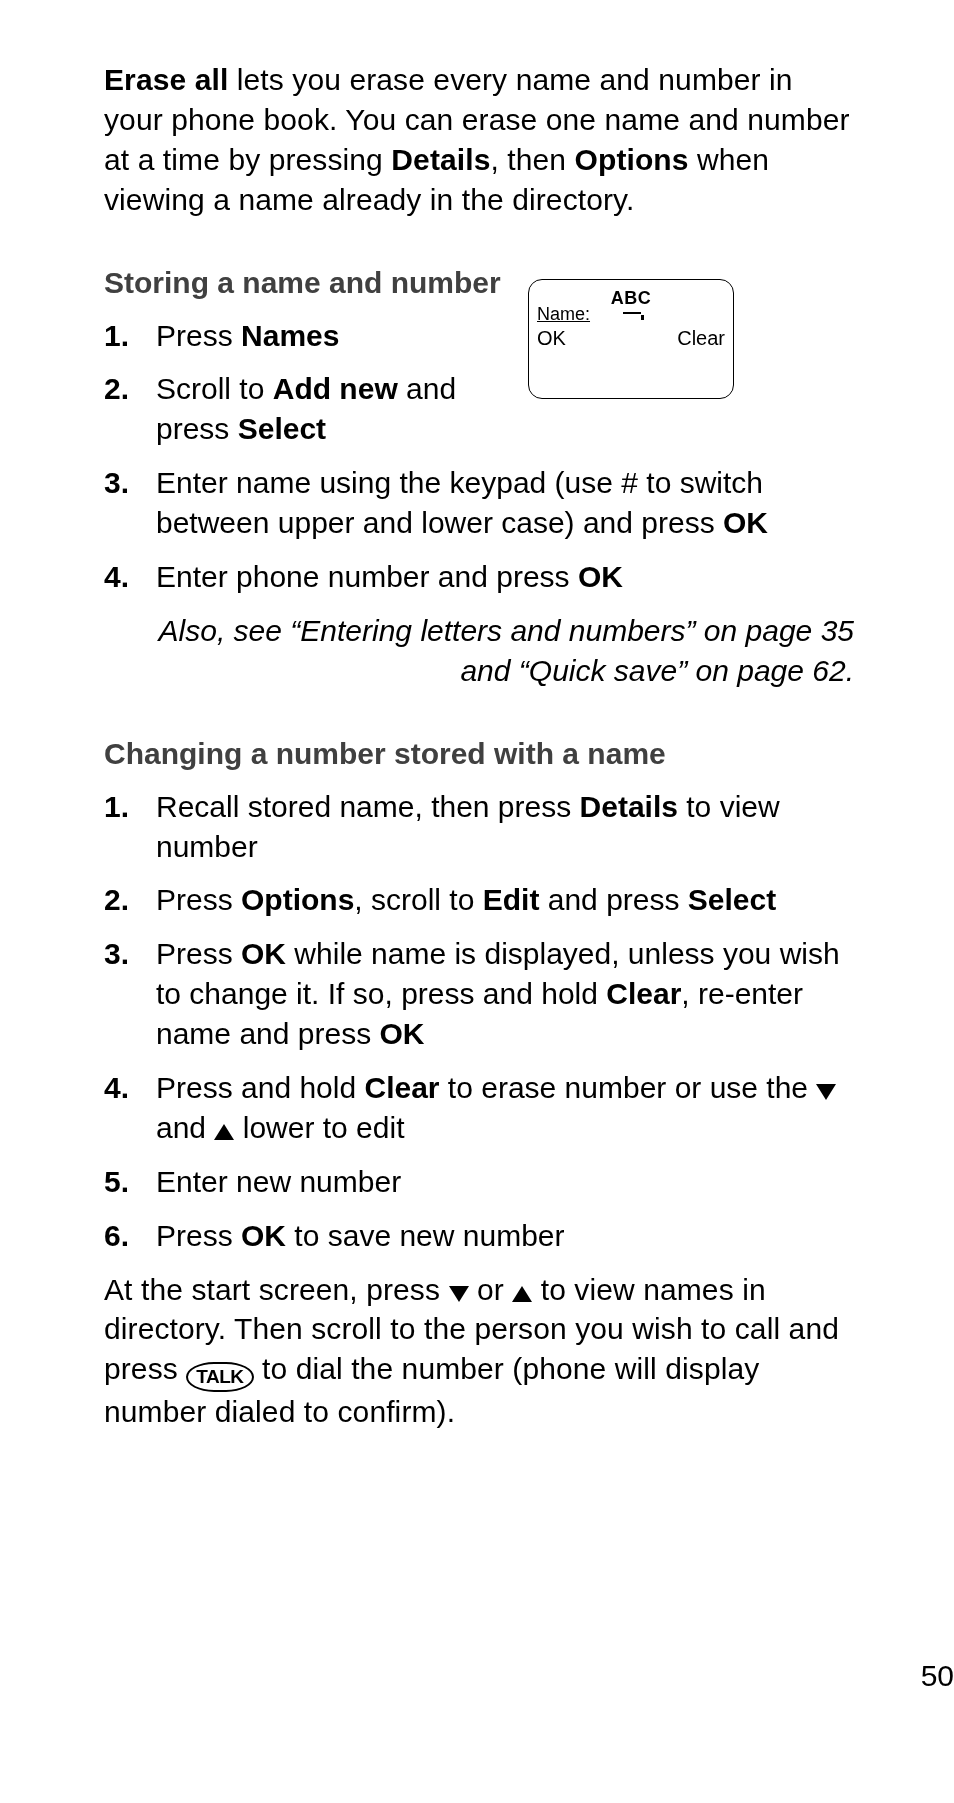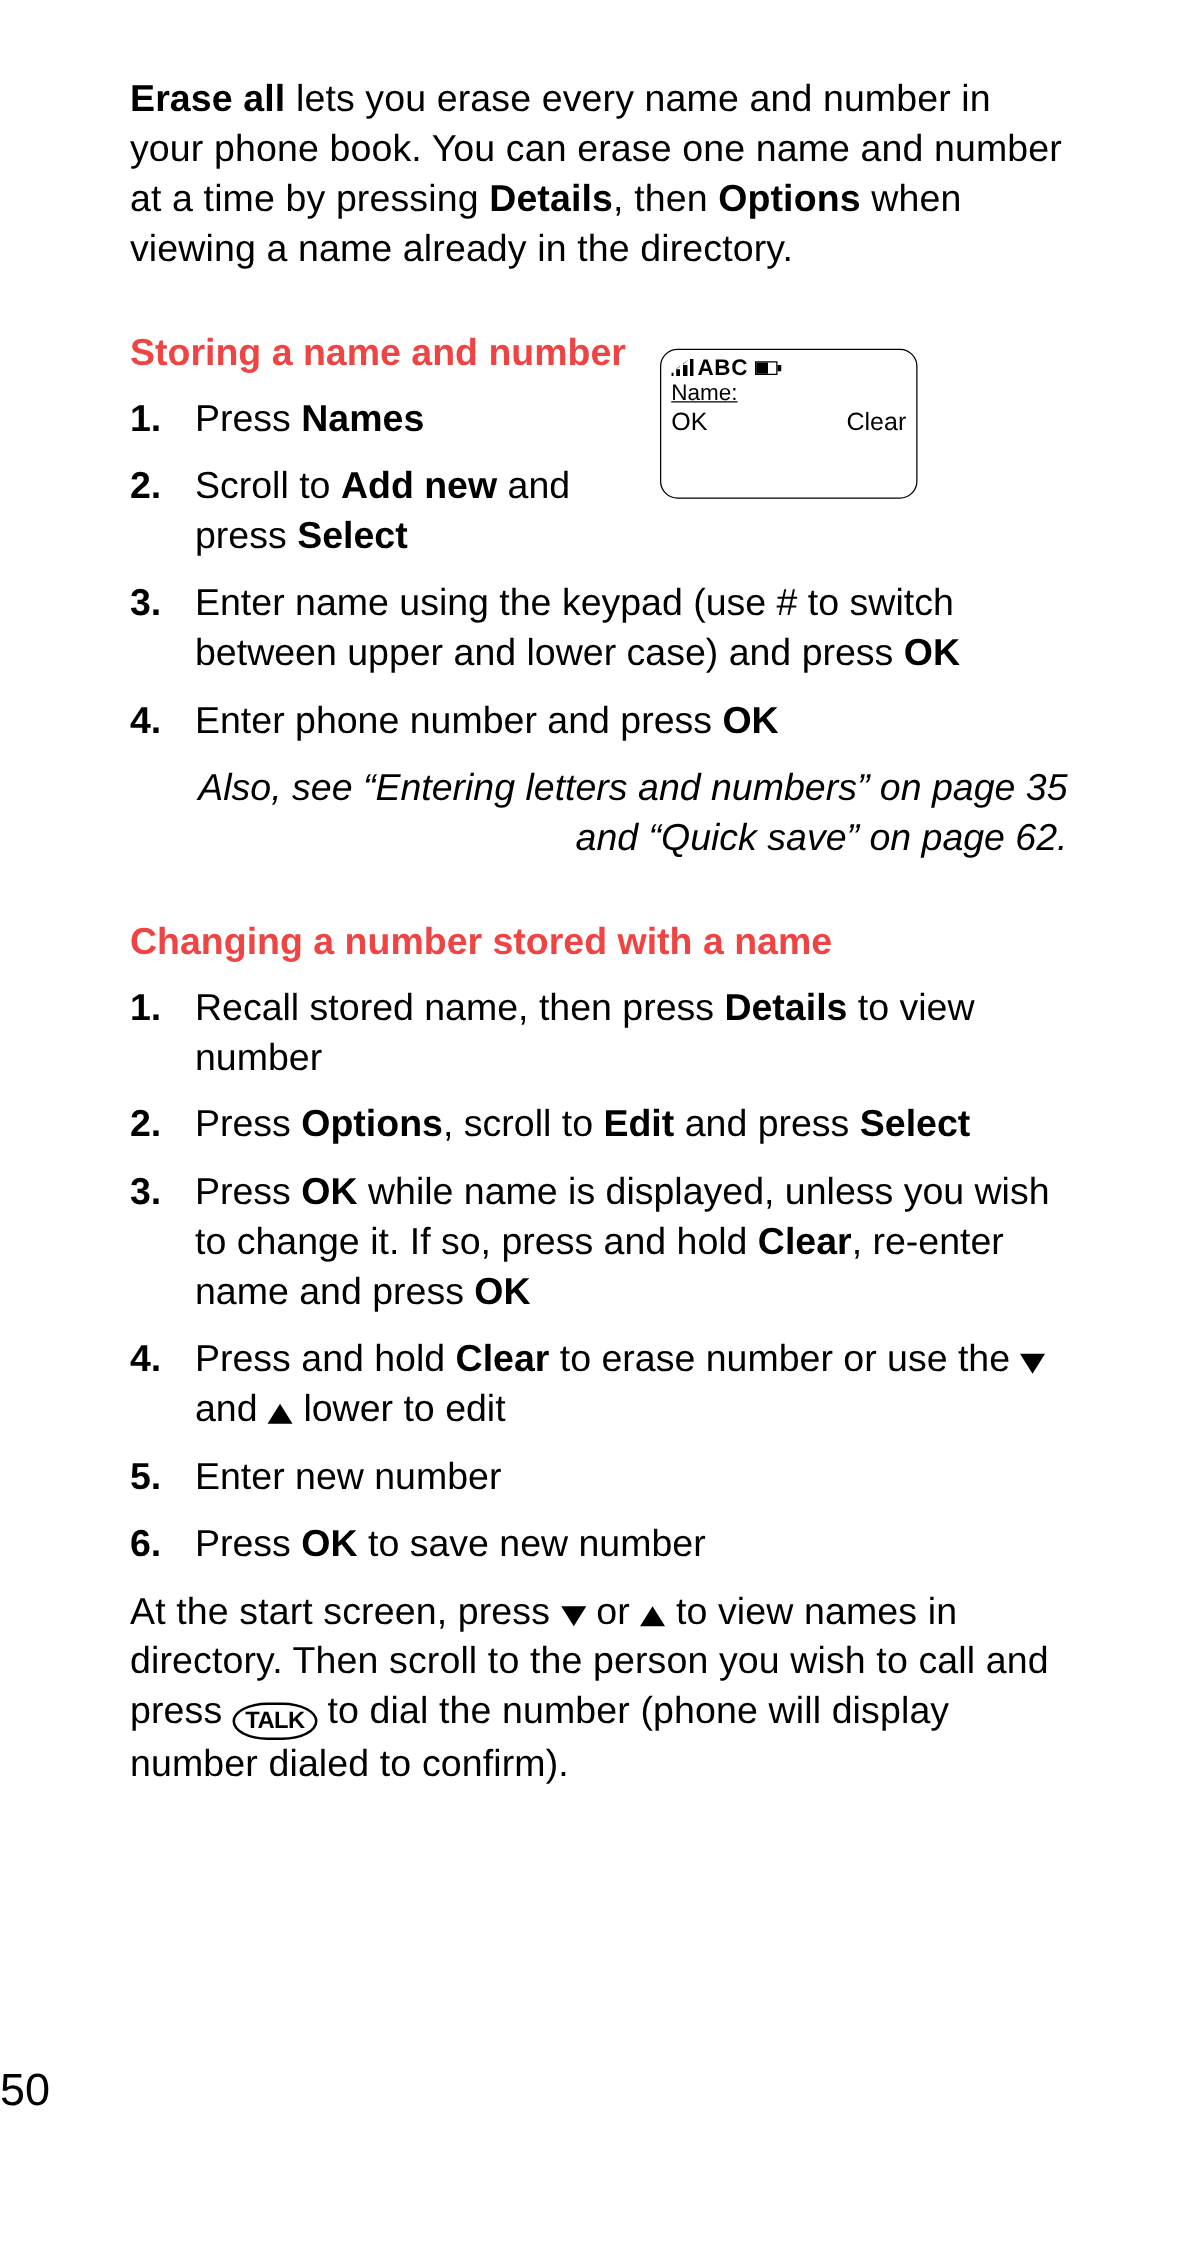--- a/index.html
+++ b/index.html
@@ -19,21 +19,21 @@
   .body-text {
     font-size: 30px;
     line-height: 1.33;
     font-weight: 300;
     letter-spacing: 0.1px;
   }
   .bold { font-weight: 700; }
   h2.section {
     font-size: 30px;
     font-weight: 700;
-    color: #ef4444;
+    color: #404040;
     margin-top: 46px;
     margin-bottom: 16px;
     letter-spacing: 0px;
   }
   ol {
     list-style: none;
     counter-reset: item;
     margin: 0;
     padding: 0;
   }
@@ -75,20 +75,21 @@
     font-family: Arial, Helvetica, sans-serif;
   }
   .figure .statusrow {
     display: flex;
     align-items: center;
     gap: 3px;
     font-size: 18px;
     font-weight: 700;
     letter-spacing: 0.5px;
     height: 18px;
+    flex-direction: column;
   }
   .figure .statusrow .sig {
     width: 18px; height: 14px; display:inline-block;
     background: linear-gradient(to right,
       #000 0 2px, transparent 2px 4px,
       #000 4px 7px, transparent 7px 9px,
       #000 9px 13px, transparent 13px 15px,
       #000 15px 18px);
     clip-path: polygon(0 80%, 10% 80%, 10% 100%, 0 100%, 0 80%,
                        22% 60%, 40% 60%, 40% 100%, 22% 100%, 22% 60%,
@@ -152,22 +153,22 @@
     font-size: 19px;
     font-weight: 900;
     vertical-align: -4px;
     font-family: Arial, Helvetica, sans-serif;
     letter-spacing: -0.5px;
   }
   .page-num {
     position: absolute;
     bottom: 110px;
     left: 0; right: 0;
-    text-align: left;
-    font-size: 36px;
+    text-align: right;
+    font-size: 30px;
     font-weight: 300;
     margin-top: 27px;
   }
 </style>
 </head>
 <body>
 
 <div class="page">
 
   <p class="body-text">

